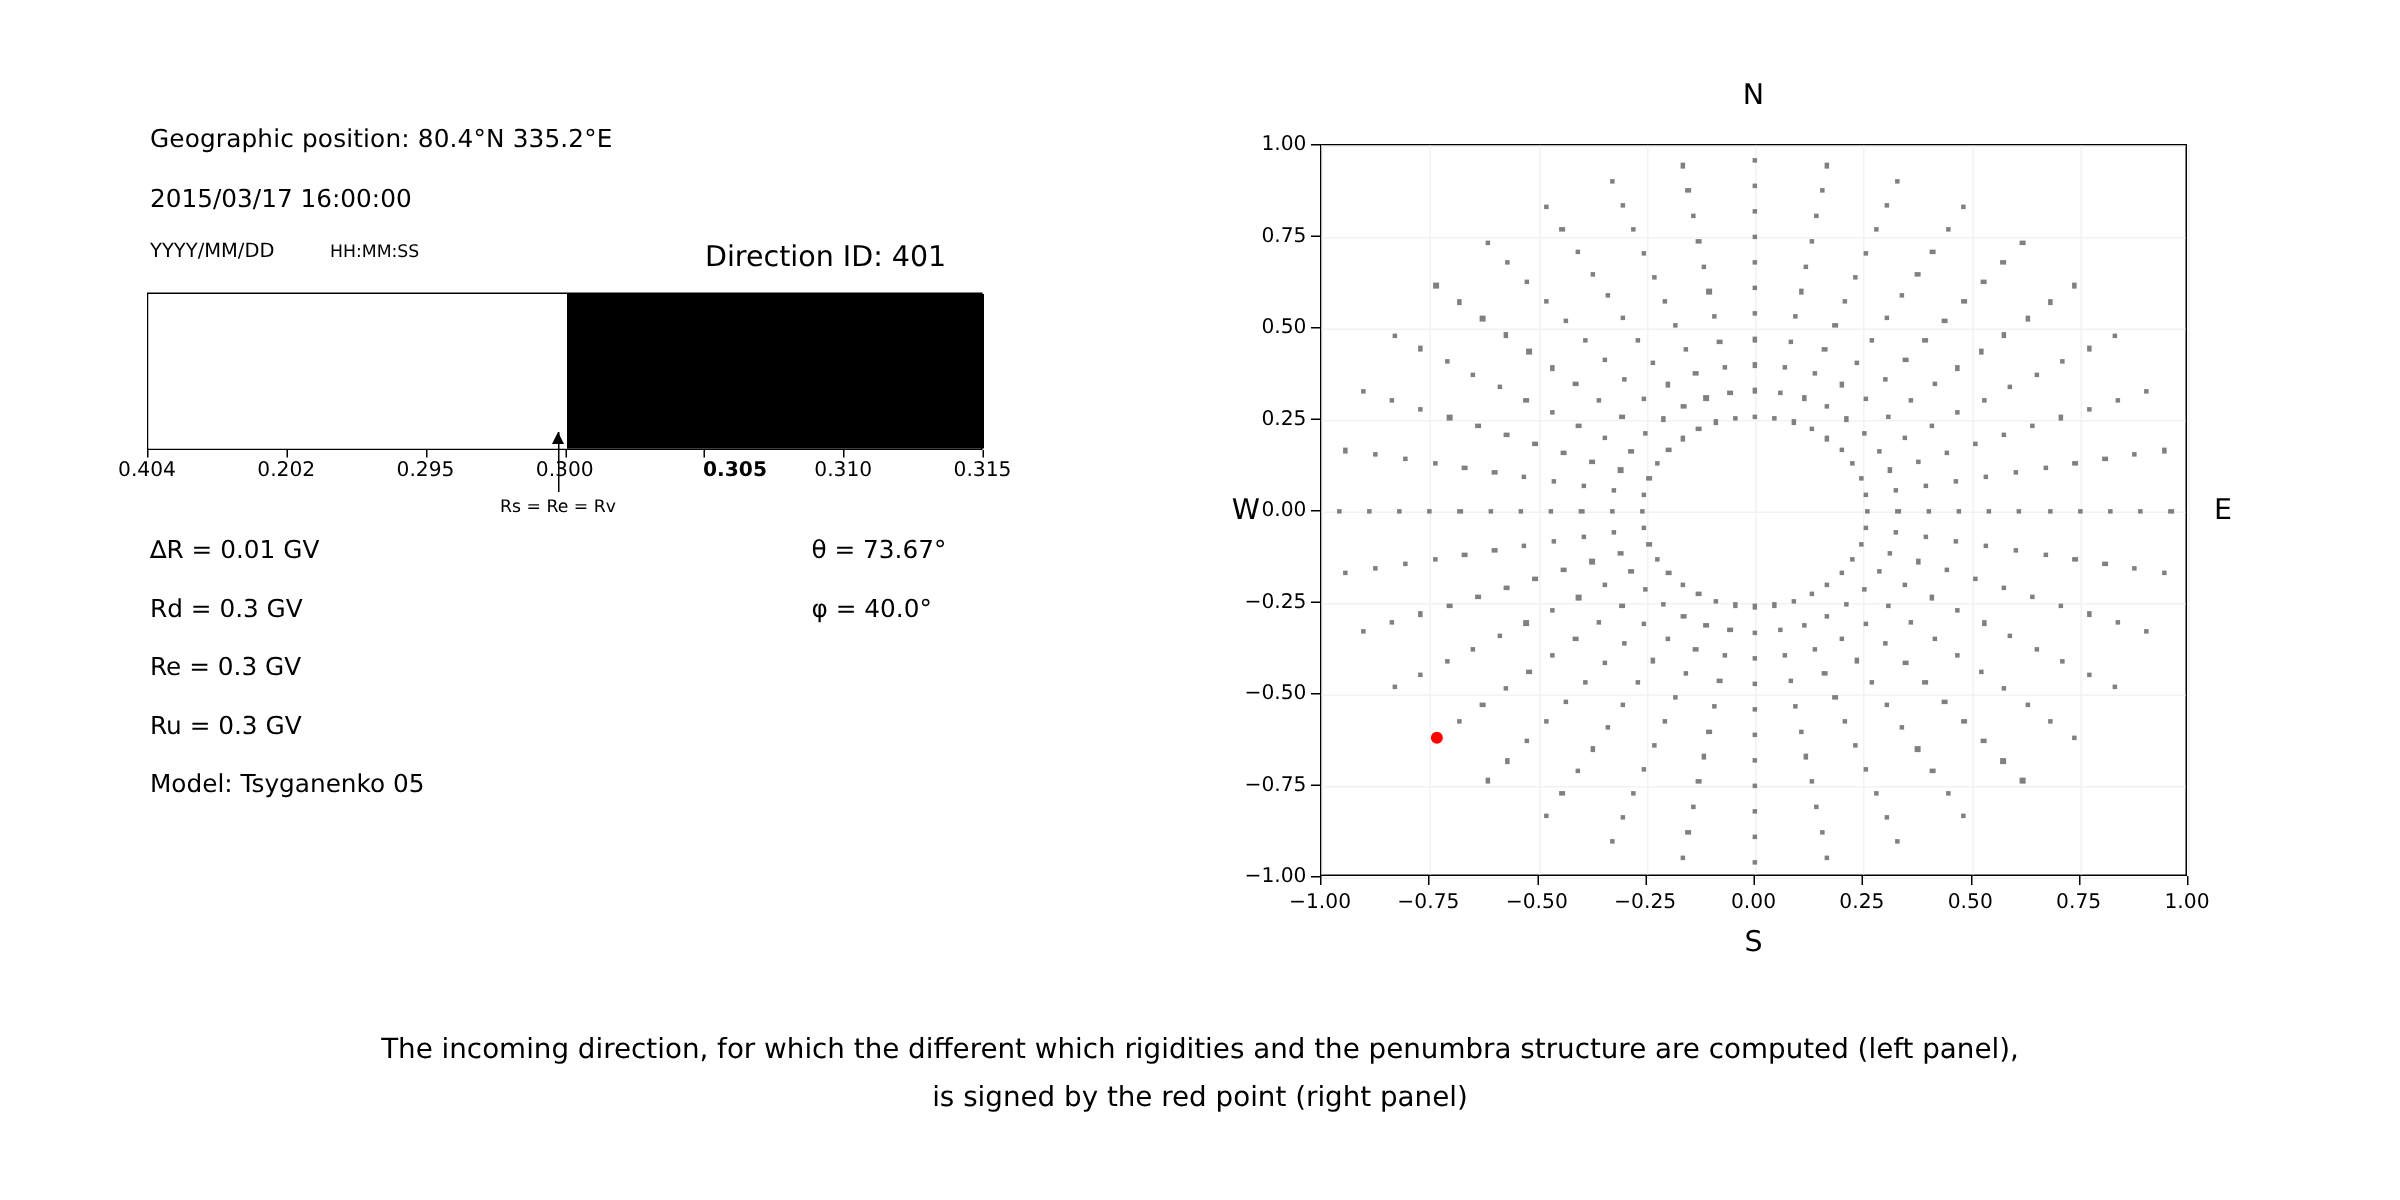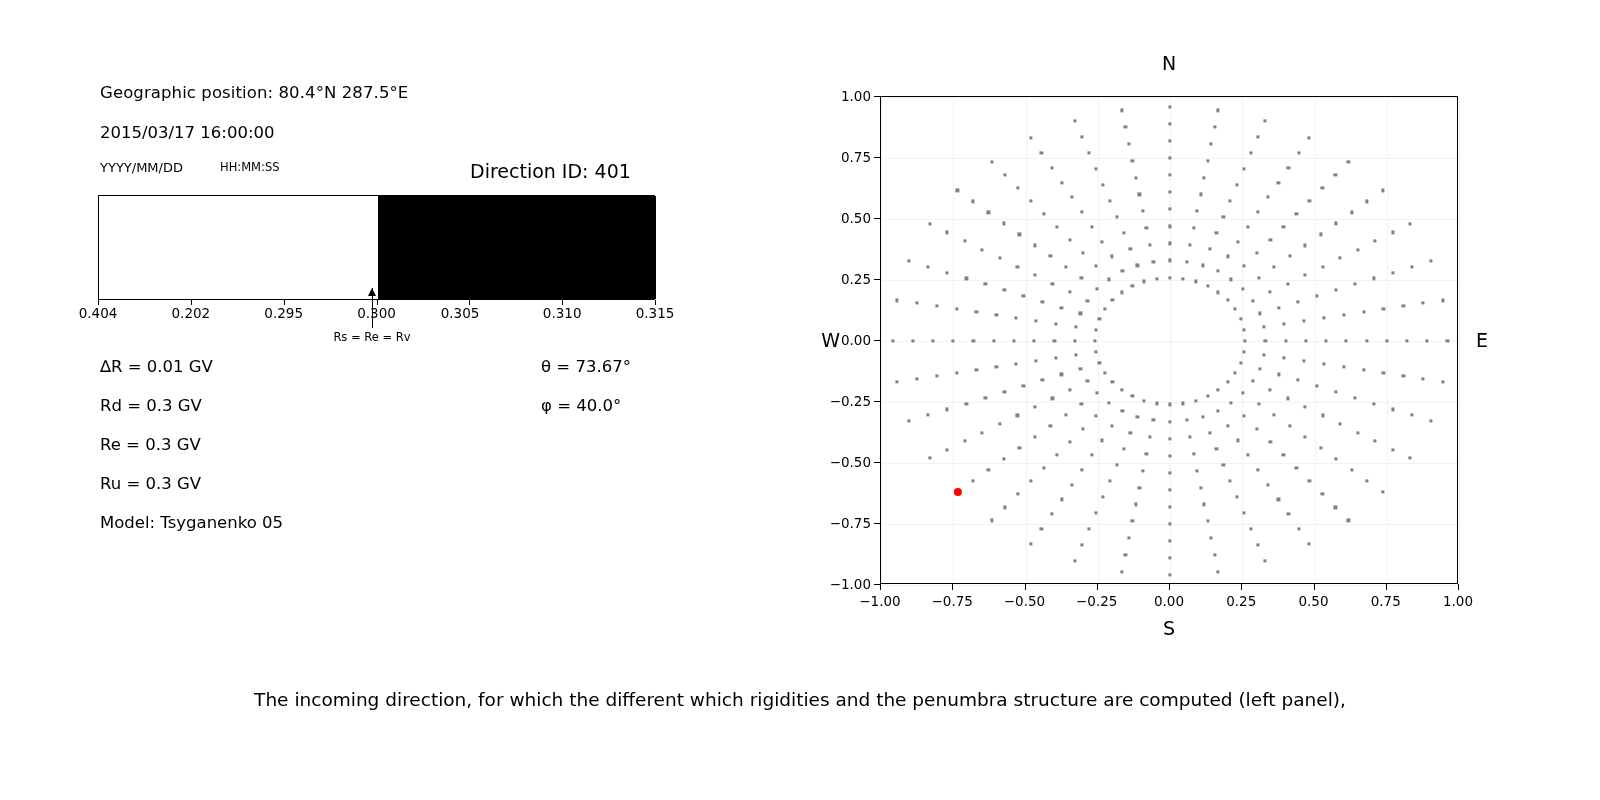--- a/index.html
+++ b/index.html
@@ -70,41 +70,41 @@
   .footer{position:absolute;left:0;top:756px;width:1600px;text-align:center;
       font-size:10.5px;}
 </style>
 </head>
 <body>
 
 <div class="fig">
 
   <div class="left-panel">
 
-    <div class="geo-line">Geographic position: 80.4°N 287.5°E</div>
+    <div class="geo-line">Geographic position: 80.4°N 335.2°E</div>
     <div class="date-line">2015/03/17 16:00:00</div>
     <div class="fmt-date">YYYY/MM/DD</div>
     <div class="fmt-time">HH:MM:SS</div>
     <div class="dir-id">Direction ID: 401</div>
 
     <div class="pen-axes" id="pen-axes">
         <div class="pen-bar" style="left: 0px; width: 278.5px; background: rgb(255, 255, 255);"></div>
         <div class="pen-bar" style="left: 278.5px; width: 278.5px; background: rgb(0, 0, 0);"></div>
       </div>
     <div class="pen-ticks" id="pen-ticks">
         <div class="pen-tick" style="left: 0px;"></div>
         <div class="pen-ticklabel" style="left: 0px;">0.404</div>
         <div class="pen-tick" style="left: 92.8333px;"></div>
         <div class="pen-ticklabel" style="left: 92.8333px;">0.202</div>
         <div class="pen-tick" style="left: 185.667px;"></div>
         <div class="pen-ticklabel" style="left: 185.667px;">0.295</div>
         <div class="pen-tick" style="left: 278.5px;"></div>
         <div class="pen-ticklabel" style="left: 278.5px;">0.300</div>
         <div class="pen-tick" style="left: 371.333px;"></div>
-        <div class="pen-ticklabel" style="left: 362px;">0.305</div>
+        <div class="pen-ticklabel" style="left: 392px; font-weight: bold;">0.305</div>
         <div class="pen-tick" style="left: 464.167px;"></div>
         <div class="pen-ticklabel" style="left: 464.167px;">0.310</div>
         <div class="pen-tick" style="left: 557px;"></div>
         <div class="pen-ticklabel" style="left: 557px;">0.315</div>
       </div>
 
     <div class="rs-arrow"></div>
     <div class="rs-label">Rs = Re = Rv</div>
 
     <div class="param pcol-l" style="top:357px">∆R = 0.01 GV</div>
@@ -572,15 +572,16 @@
       <div class="xtick" style="left: 433.5px;"></div>
       <div class="xticklabel" style="left: 433.5px;">0.50</div>
       <div class="xtick" style="left: 505.75px;"></div>
       <div class="xticklabel" style="left: 505.75px;">0.75</div>
       <div class="xtick" style="left: 578px;"></div>
       <div class="xticklabel" style="left: 578px;">1.00</div>
     </div>
 
   <div class="caption">
     <div>The incoming direction, for which the different which rigidities and the penumbra structure are computed (left panel),</div>
+    <div>is signed by the red point (right panel)</div>
   </div>
 
 </div>
 
 </body></html>

